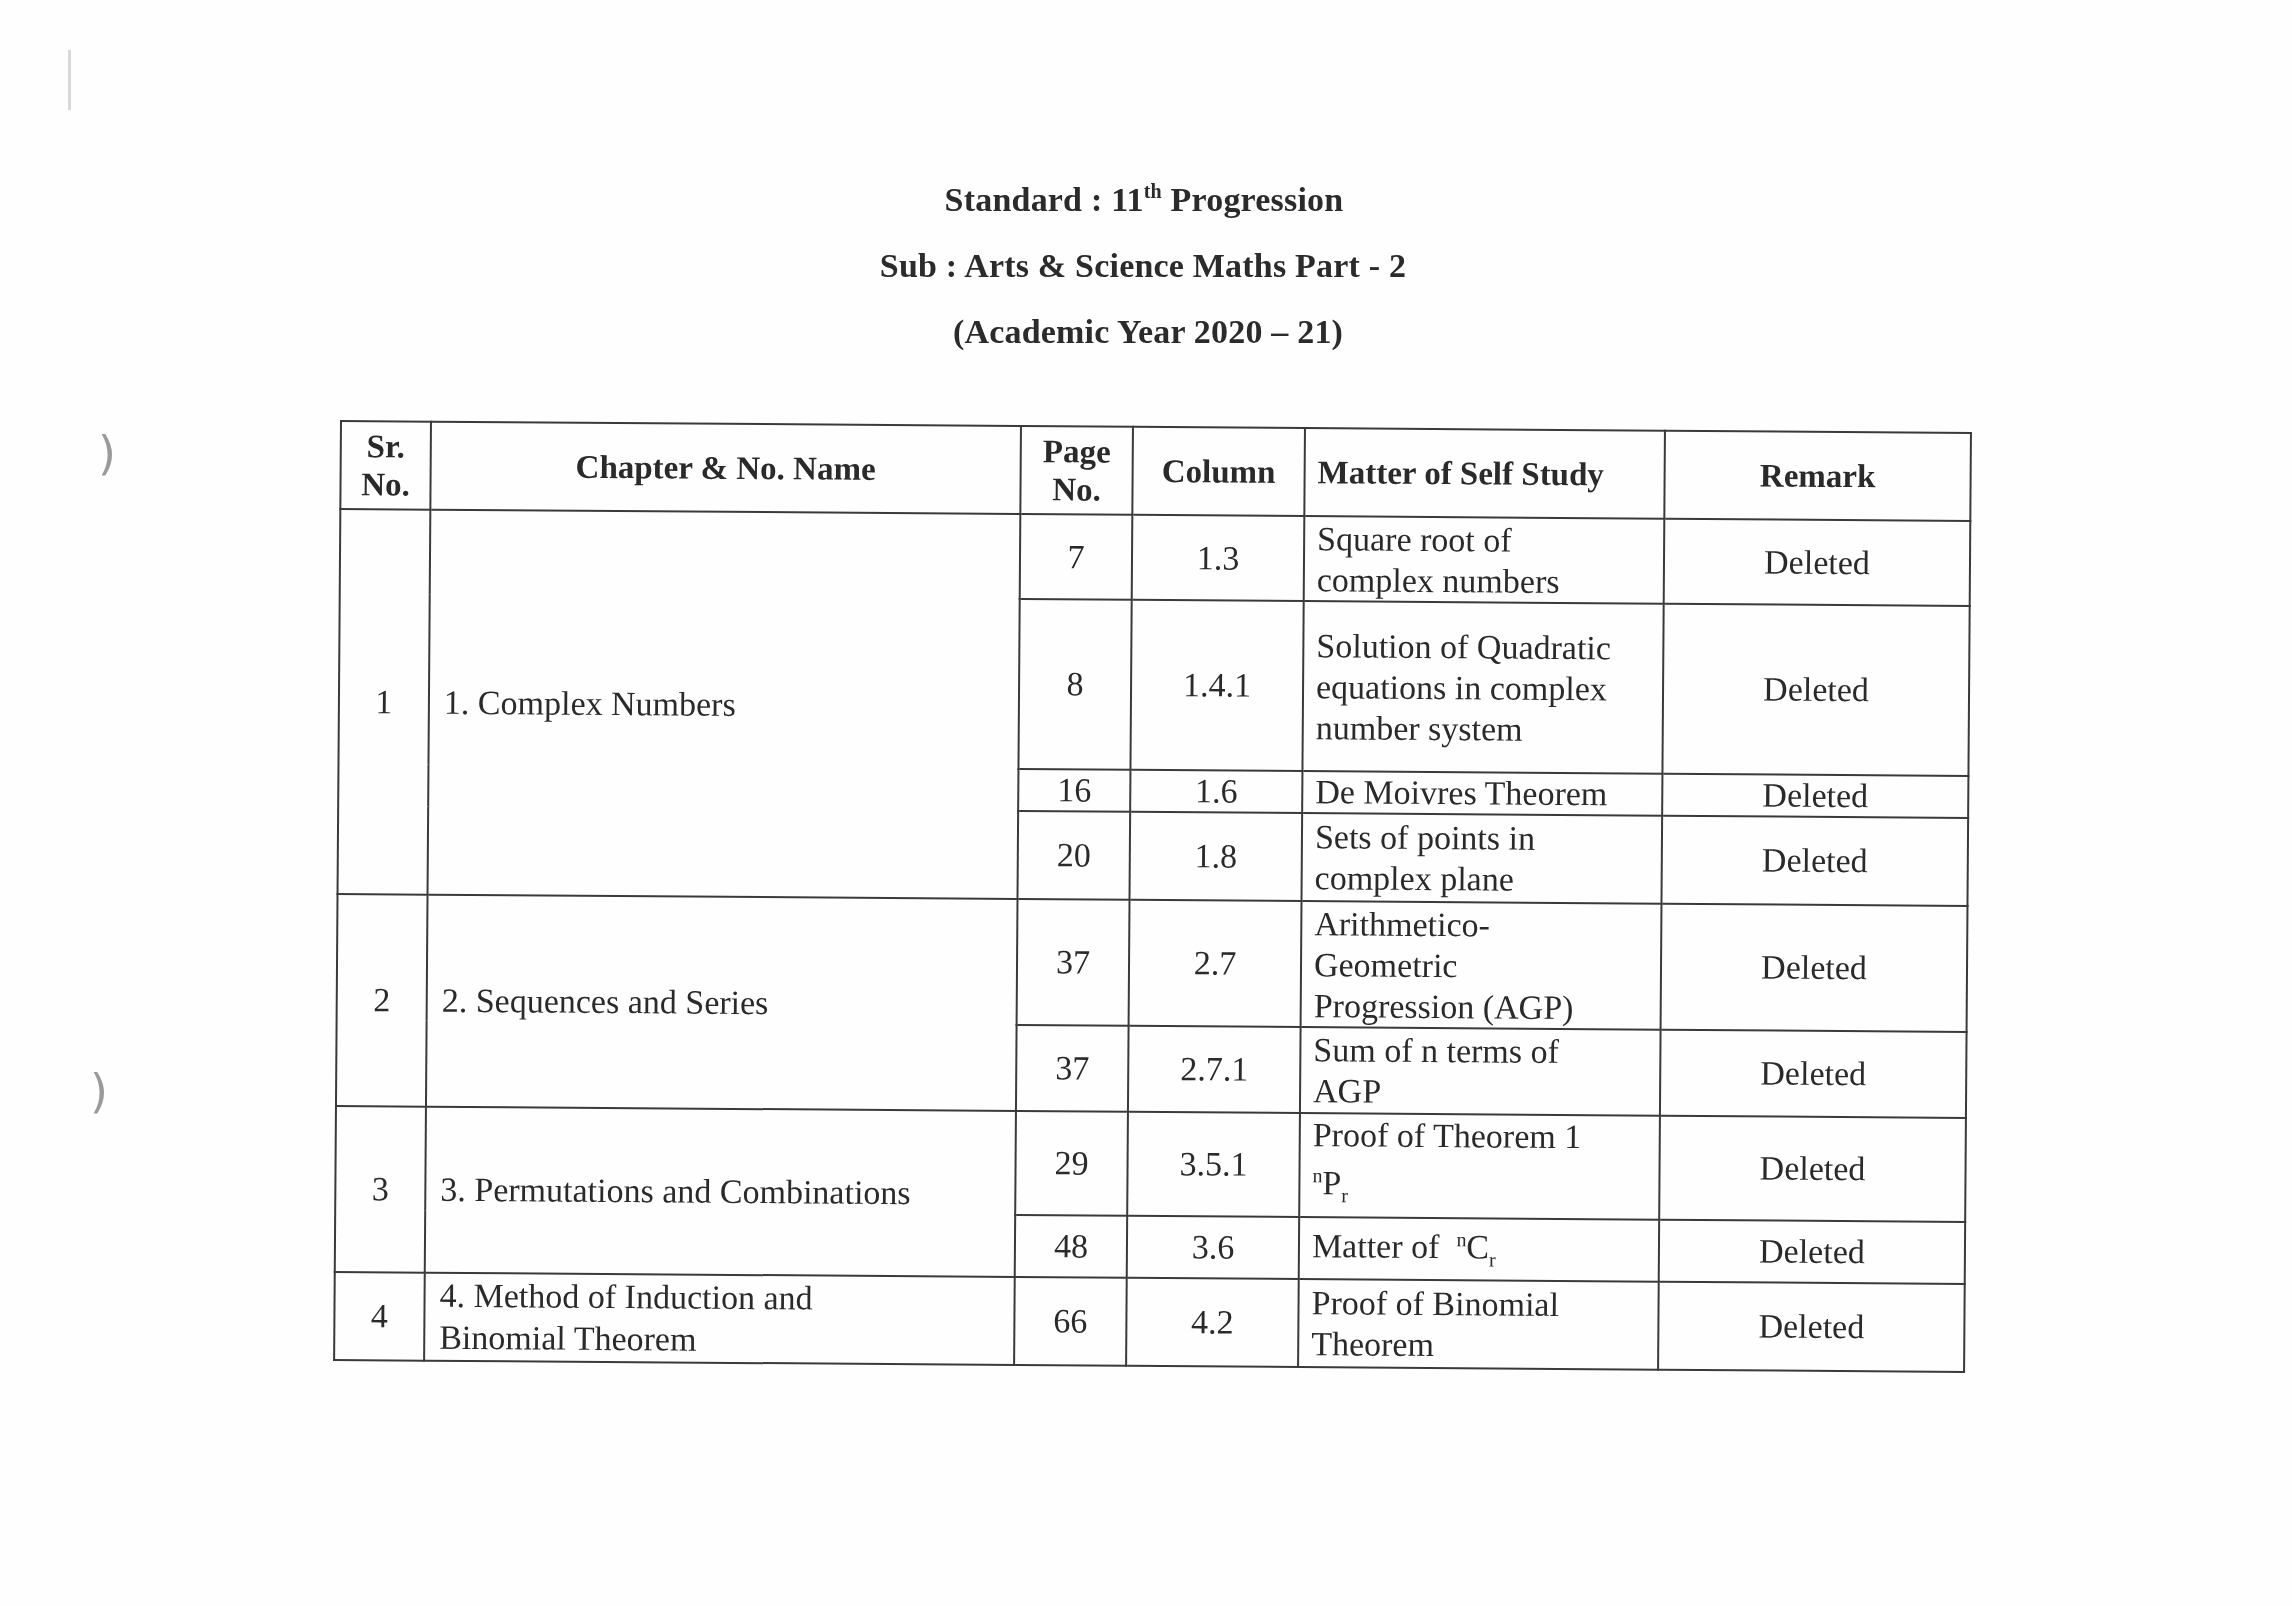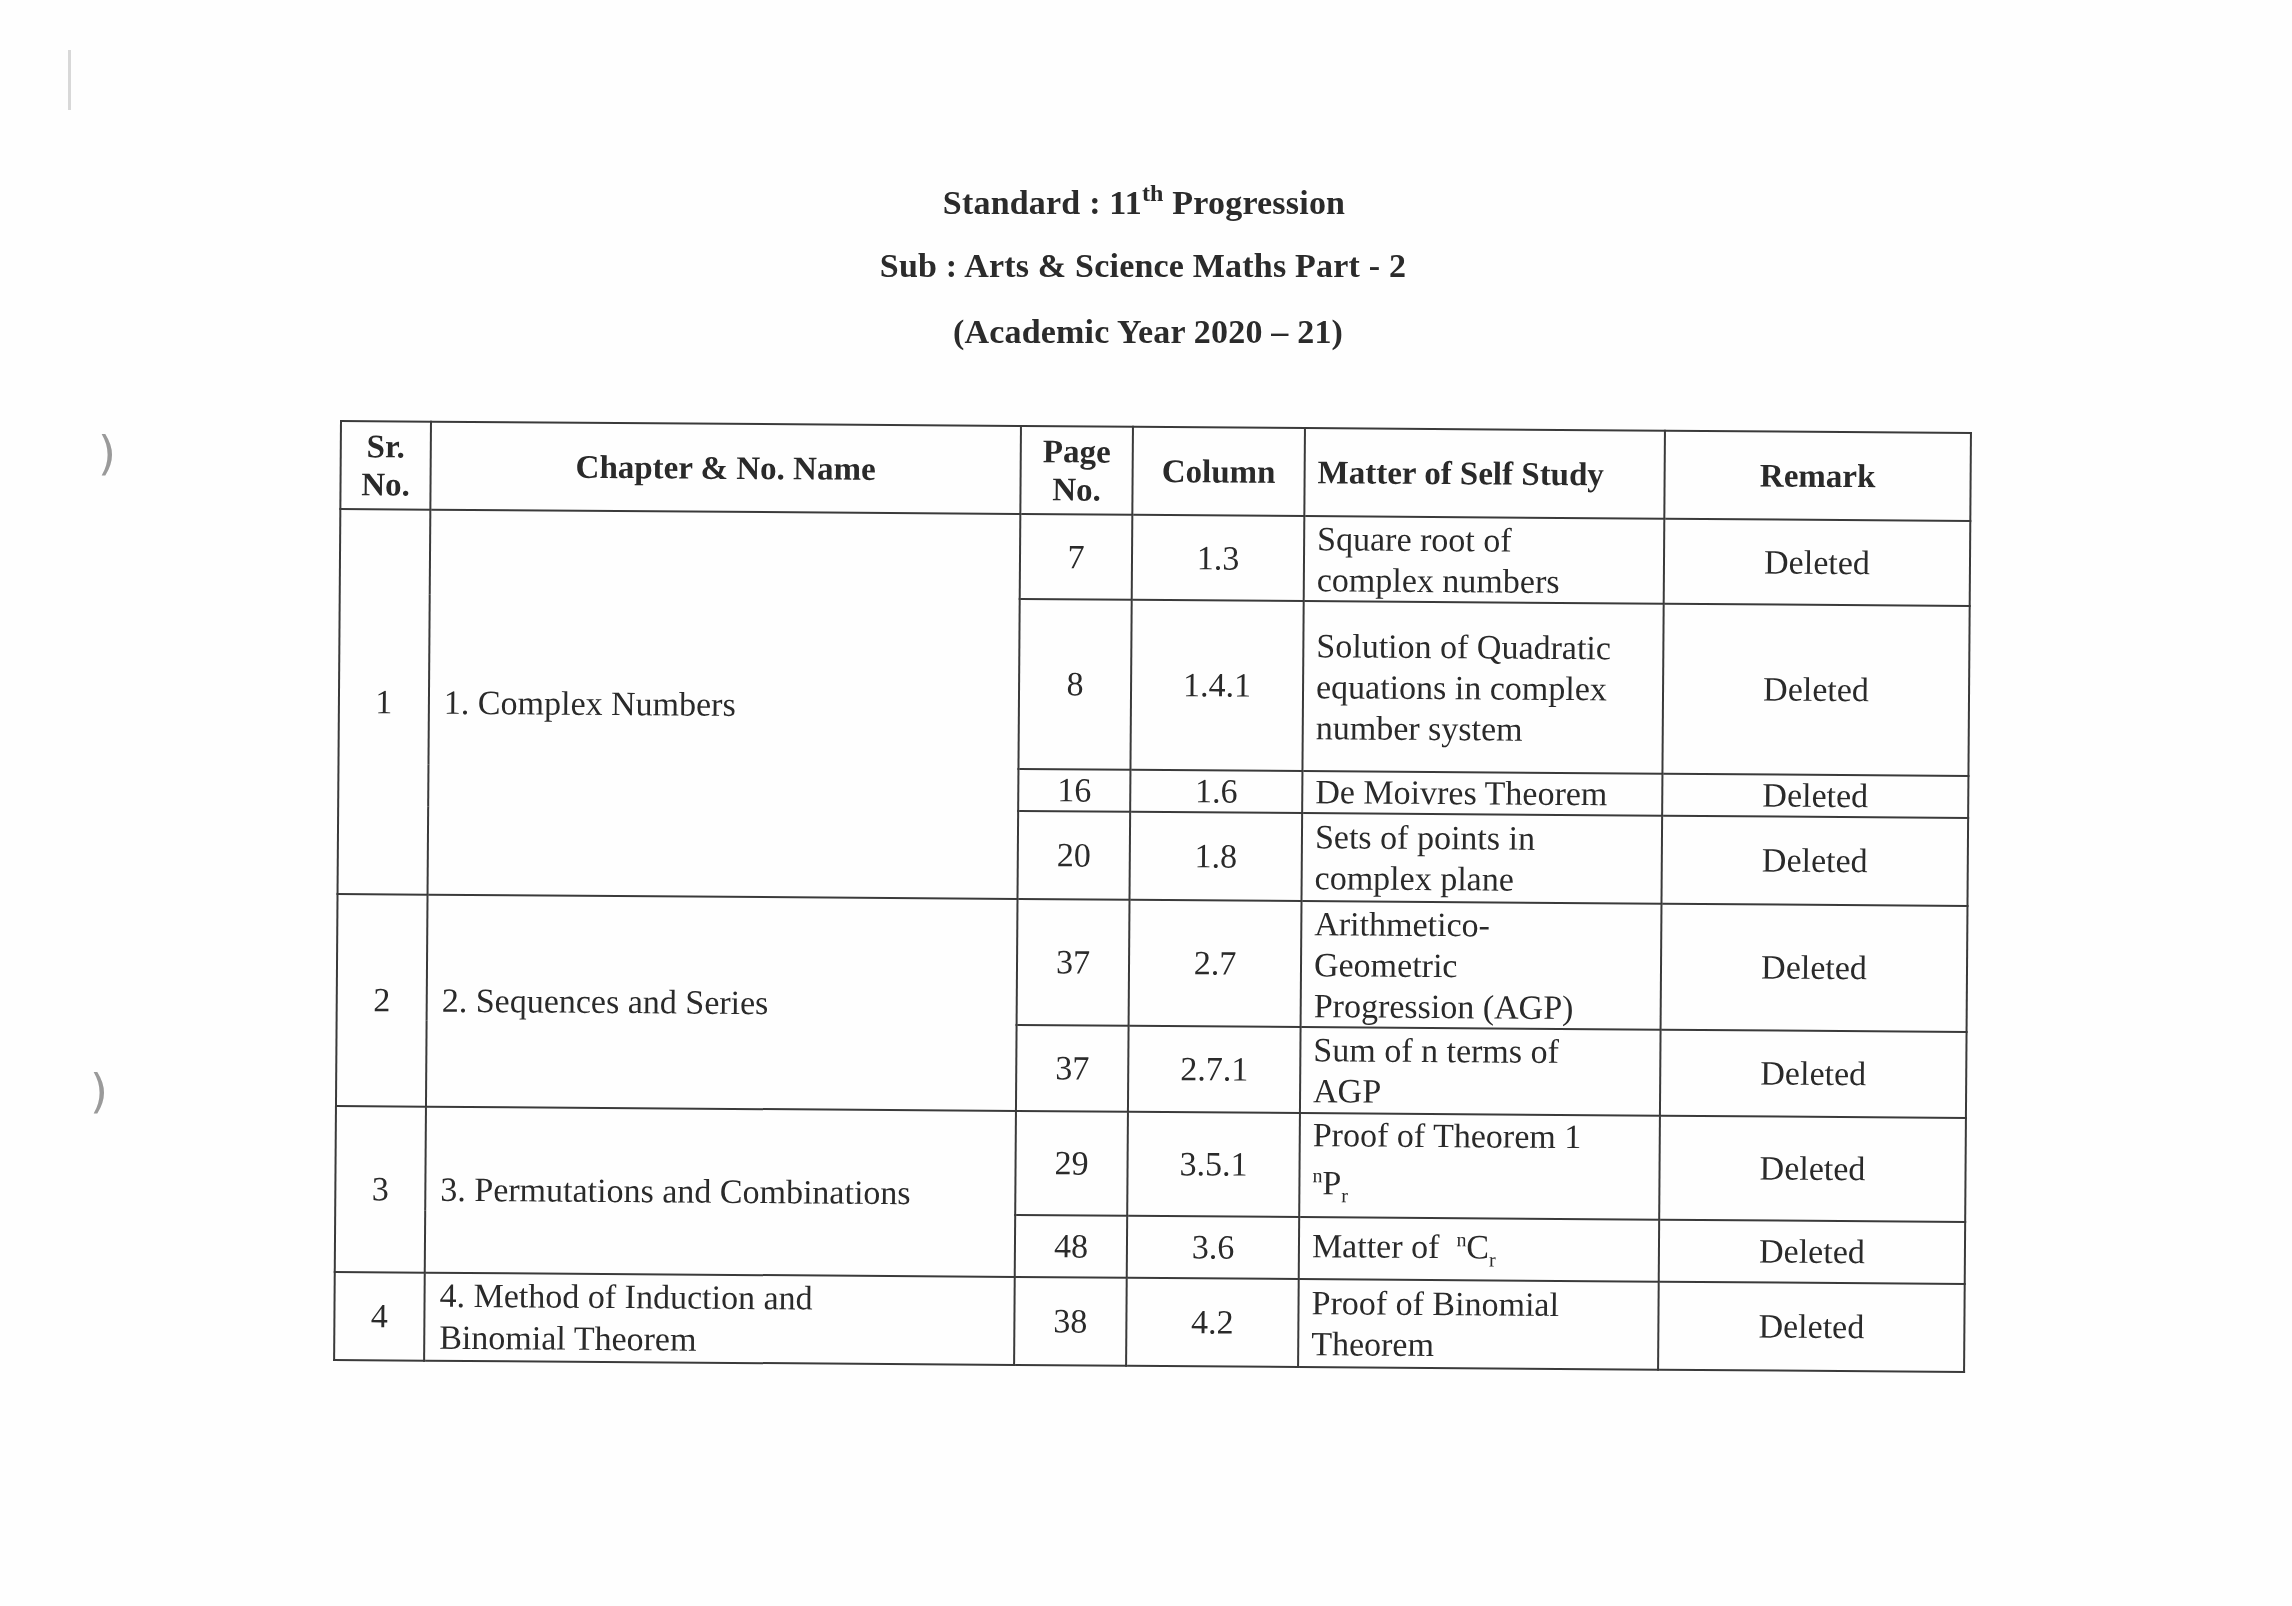--- a/index.html
+++ b/index.html
@@ -41,21 +41,21 @@
       left: 0; width: 2292px;
       text-align: center;
       font-weight: bold;
       font-size: 34px;
       color: #2b2b2b;
       letter-spacing: 0.2px;
     }
     .heading.h1 { top: 180px; left: -2px; }
     .heading.h2 { top: 247px; left: -3px; }
     .heading.h3 { top: 313px; left: 2px; }
-    .heading sup { font-size: 24px; vertical-align: 13px; }
+    .heading sup { font-size: 20px; vertical-align: 13px; }
 
     .table-wrap {
       position: absolute;
       left: 340px;
       top: 420px;
       transform: rotate(0.42deg);
       transform-origin: 0 0;
     }
     table {
       border-collapse: collapse;
@@ -187,21 +187,21 @@
         <tr class="r8">
           <td class="center">48</td>
           <td class="center">3.6</td>
           <td class="left matter"><span style="white-space:pre">Matter of  </span><span class="sub-sup">n</span><span>C</span><span class="sub-sub">r</span></td>
           <td class="center">Deleted</td>
         </tr>
 
         <tr class="r9">
           <td class="center">4</td>
           <td class="left chapter"><span>4. Method of Induction and</span><br><span>Binomial Theorem</span></td>
-          <td class="center">38</td>
+          <td class="center">66</td>
           <td class="center">4.2</td>
           <td class="left matter"><span>Proof of Binomial</span><br><span>Theorem</span></td>
           <td class="center">Deleted</td>
         </tr>
       </tbody>
     </table>
   </div>
 </div>
 
 </body></html>

